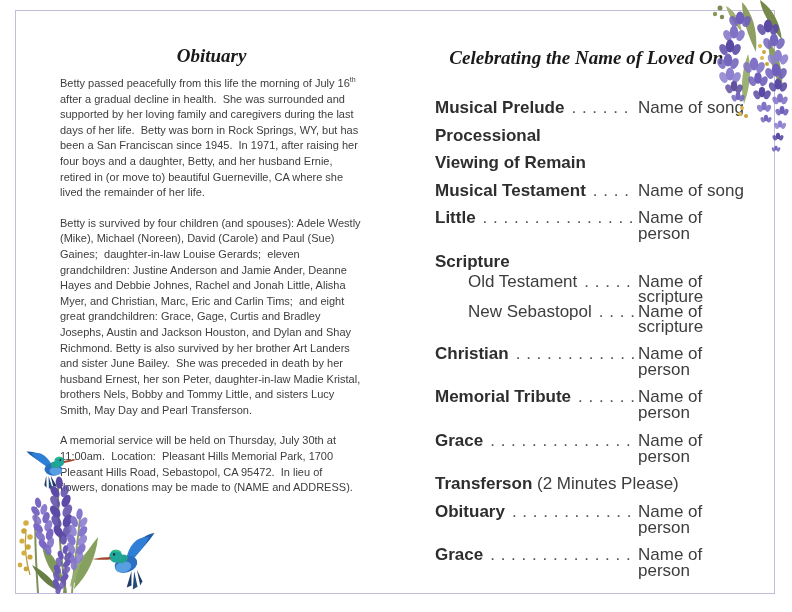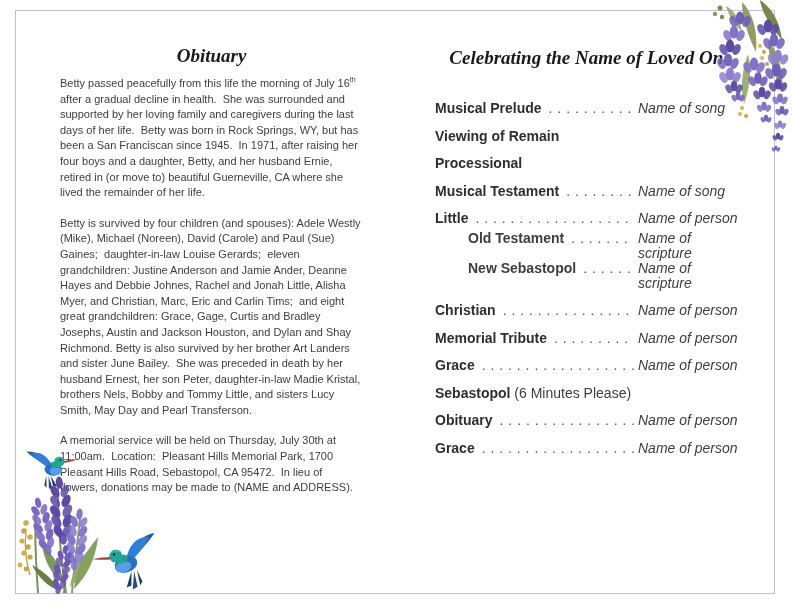--- a/index.html
+++ b/index.html
@@ -21,31 +21,31 @@
   }
   .left-col p{
     margin:0 0 15px 0;font-size:11px;line-height:15.6px;color:#3d3d3d;
     white-space:pre-wrap;
   }
   .left-col sup{font-size:7px;line-height:0;}
   
   .right-col{position:absolute;left:435px;top:46px;width:311px;}
   .right-col .doc-title{font-size:19px;margin:0;}
   .service-list{margin-top:30px;}
-  .row{display:flex;align-items:baseline;font-size:14px;line-height:16px;margin-bottom:11.5px;}
+  .row{display:flex;align-items:baseline;font-size:17px;line-height:16px;margin-bottom:11.5px;}
   .row .lbl{flex:none;font-weight:bold;color:#2e2e2e;}
   .row .note{flex:none;font-weight:normal;color:#3d3d3d;white-space:pre;}
   .row .leader{
     flex:1;overflow:hidden;white-space:nowrap;color:#555;
     letter-spacing:.5px;margin:0 4px 0 7px;
   }
-  .row .val{flex:none;width:108px;color:#3d3d3d;font-style:italic;}
+  .row .val{flex:none;width:108px;color:#3d3d3d;}
   .sub-rows{margin:-7px 0 11.5px 0;}
   .row.sub{margin-bottom:0;line-height:15px;padding-left:33px;}
-  .row.sub .lbl{font-weight:bold;color:#3d3d3d;}
+  .row.sub .lbl{font-weight:normal;color:#3d3d3d;}
   
   .decor-tr{position:absolute;right:0;top:0;}
   .decor-bl{position:absolute;left:14px;top:425px;}
   .defs-holder{position:absolute;width:0;height:0;}
 </style>
 </head>
 <body>
 
 <svg class="defs-holder" aria-hidden="true">
   <defs>
@@ -98,40 +98,43 @@
   <h1 class="doc-title">Celebrating the Name of Loved One</h1>
   <div class="service-list">
 
     <div class="row">
       <span class="lbl">Musical Prelude</span>
       <span class="leader">. . . . . . . . . . . . . . . . . . . . . . . . . . . . . . . . . . . . . . . . . . . . . . . . . . . . . . . . . . . . </span>
       <span class="val">Name of song</span>
     </div>
 
     <div class="row">
+      <span class="lbl">Processional</span>
+    </div>
+
+    <div class="row">
       <span class="lbl">Viewing of Remain</span>
     </div>
 
-    <div class="row">
-      <span class="lbl">Processional</span>
-    </div>
-
 
     <div class="row">
       <span class="lbl">Musical Testament</span>
       <span class="leader">. . . . . . . . . . . . . . . . . . . . . . . . . . . . . . . . . . . . . . . . . . . . . . . . . . . . . . . . . . . . </span>
       <span class="val">Name of song</span>
     </div>
 
     <div class="row">
       <span class="lbl">Little</span>
       <span class="leader">. . . . . . . . . . . . . . . . . . . . . . . . . . . . . . . . . . . . . . . . . . . . . . . . . . . . . . . . . . . . </span>
       <span class="val">Name of person</span>
     </div>
 
+    <div class="row">
+      <span class="lbl">Scripture</span>
+    </div>
     <div class="sub-rows">
       <div class="row sub">
         <span class="lbl">Old Testament</span>
         <span class="leader">. . . . . . . . . . . . . . . . . . . . . . . . . . . . . . . . . . . . . . . . . . . . . . . . . . . . . . . . . . . . </span>
         <span class="val">Name of scripture</span>
       </div>
       <div class="row sub">
         <span class="lbl">New Sebastopol</span>
         <span class="leader">. . . . . . . . . . . . . . . . . . . . . . . . . . . . . . . . . . . . . . . . . . . . . . . . . . . . . . . . . . . . </span>
         <span class="val">Name of scripture</span>
@@ -150,22 +153,22 @@
       <span class="val">Name of person</span>
     </div>
 
     <div class="row">
       <span class="lbl">Grace</span>
       <span class="leader">. . . . . . . . . . . . . . . . . . . . . . . . . . . . . . . . . . . . . . . . . . . . . . . . . . . . . . . . . . . . </span>
       <span class="val">Name of person</span>
     </div>
 
     <div class="row">
-      <span class="lbl">Sebastopol</span>
-      <span class="note"> (6 Minutes Please)</span>
+      <span class="lbl">Transferson</span>
+      <span class="note"> (2 Minutes Please)</span>
     </div>
 
     <div class="row">
       <span class="lbl">Obituary</span>
       <span class="leader">. . . . . . . . . . . . . . . . . . . . . . . . . . . . . . . . . . . . . . . . . . . . . . . . . . . . . . . . . . . . </span>
       <span class="val">Name of person</span>
     </div>
 
     <div class="row">
       <span class="lbl">Grace</span>

